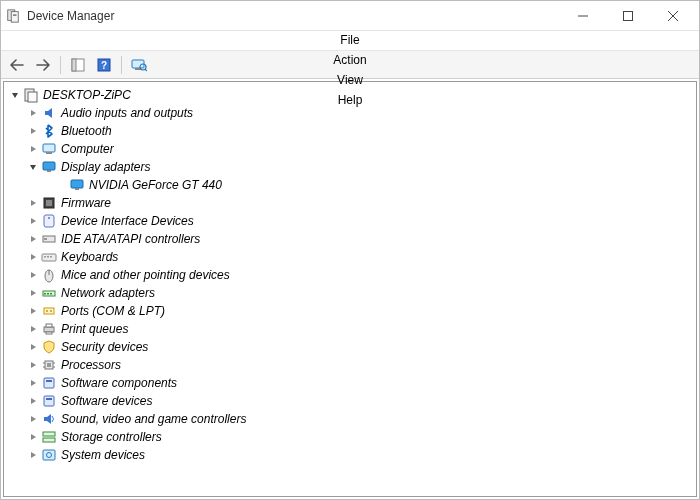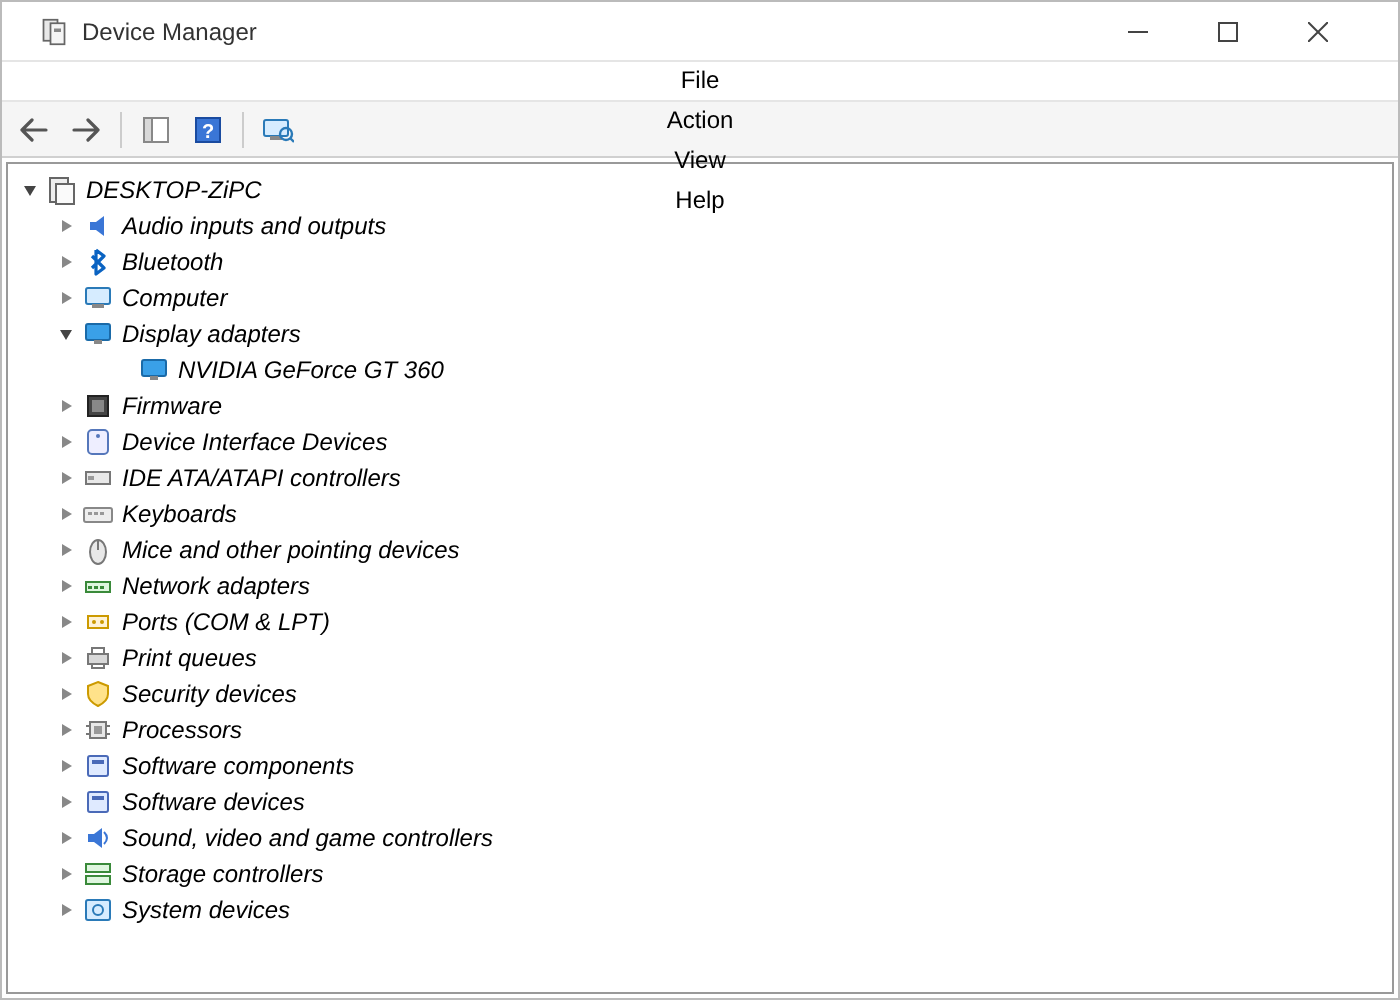--- a/index.html
+++ b/index.html
@@ -11,21 +11,21 @@
     color: #000;
     width: 700px;
     height: 500px;
     overflow: hidden;
     border: 1px solid #bbb;
   }
   .titlebar {
     height: 30px;
     display: flex;
     align-items: center;
-    padding: 0 18px;
+    padding: 0 4px;
     border-bottom: 1px solid #e5e5e5;
     background: #fff;
   }
   .titlebar .app-icon {
     width: 16px; height: 16px;
     margin-right: 6px;
     display: inline-flex; align-items:center; justify-content:center;
   }
   .titlebar .title { flex: 0 0 auto; color: #333; }
   .titlebar .spacer { flex: 1; }
@@ -251,21 +251,21 @@
         <span class="label">Display adapters</span>
       </div>
       <div class="row depth-2">
         <span class="expander"></span>
         <span class="node-icon">
           <svg width="16" height="16" viewBox="0 0 16 16">
             <rect x="2" y="3" width="12" height="8" rx="1" fill="#3aa0e8" stroke="#1a6aa8"></rect>
             <rect x="6" y="11" width="4" height="2" fill="#888"></rect>
           </svg>
         </span>
-        <span class="label">NVIDIA GeForce GT 360</span>
+        <span class="label">NVIDIA GeForce GT 440</span>
       </div>
       <div class="row depth-1">
         <span class="expander">
           <svg width="10" height="10">
             <path d="M3 2 L8 5 L3 8 Z" fill="#888"></path>
           </svg>
         </span>
         <span class="node-icon">
           <svg width="16" height="16" viewBox="0 0 16 16">
             <rect x="3" y="3" width="10" height="10" fill="#444" stroke="#222"></rect>

